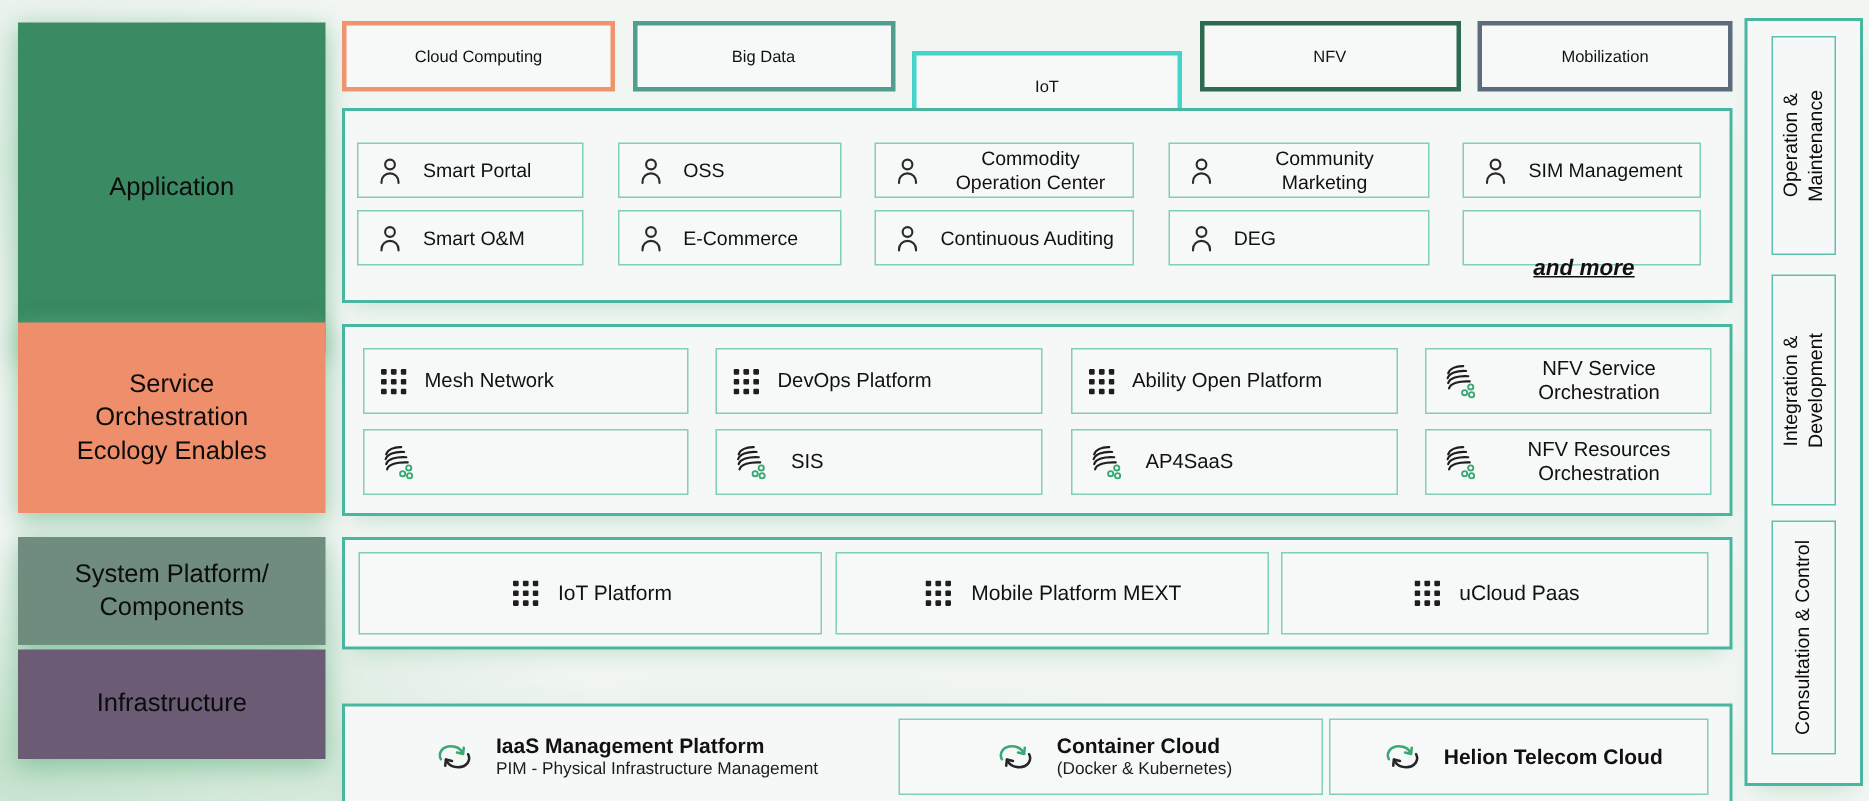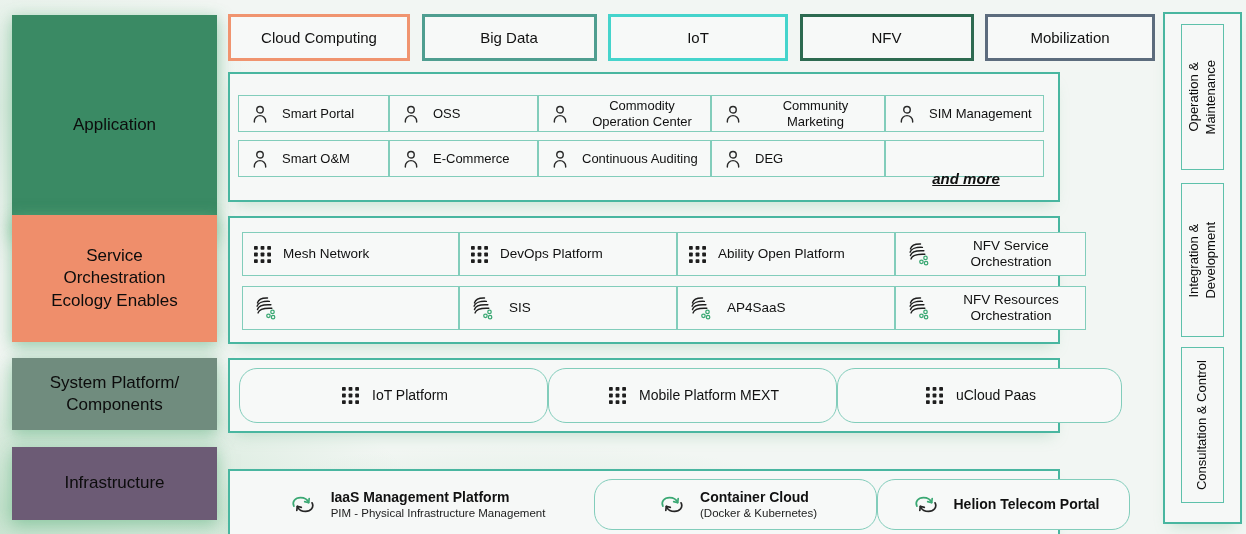--- a/index.html
+++ b/index.html
@@ -16,54 +16,54 @@
   .layer{
     position:absolute;left:12px;width:205px;box-sizing:border-box;
     display:flex;align-items:center;justify-content:center;
     text-align:center;font-size:17px;color:#0c0c0c;
     box-shadow:0 7px 16px rgba(110,185,140,.50), 0 0 12px rgba(110,185,140,.28);
   }
   .layer .ltext{white-space:pre-line;line-height:1.3;}
   .layers .layer:nth-of-type(1){top:15px;height:220px;}
   .layers .layer:nth-of-type(2){top:215px;height:127px;}
   .layers .layer:nth-of-type(3){top:358px;height:72px;}
-  .layers .layer:nth-of-type(4){top:447px;height:73px;}
+  .layers .layer:nth-of-type(4){top:433px;height:73px;}
   
   .tabs{position:absolute;left:228px;top:14px;width:927px;height:47px;display:flex;justify-content:space-between;}
   .tab{
     box-sizing:border-box;height:100%;display:flex;align-items:center;justify-content:center;
-    background:#f7f9f8;border:3px solid #888;font-size:15px;
+    background:#f7f9f8;border:3px solid #888;font-size:11px;
   }
   .tabs .tab:nth-of-type(1){width:182px;}
   .tabs .tab:nth-of-type(2){width:175px;}
-  .tabs .tab:nth-of-type(3){width:180px;}
+  .tabs .tab:nth-of-type(3){width:180px;margin-top:20px;}
   .tabs .tab:nth-of-type(4){width:174px;}
   .tabs .tab:nth-of-type(5){width:170px;}
   
   .panel{
-    position:absolute;left:228px;width:832px;box-sizing:border-box;
+    position:absolute;left:228px;width:927px;box-sizing:border-box;
     border:2px solid #49b6a0;background:#f6f8f7;display:grid;justify-content:space-between;
     box-shadow:0 9px 14px -7px rgba(120,190,150,.38);
   }
   .panel.app{top:72px;height:130px;grid-template-columns:151px 149px 173px 174px 159px;align-content:start;row-gap:8px;padding:21px 19px 0 8px;}
   .panel.orch{top:216px;height:128px;grid-template-columns:217px 218px 218px 191px;align-content:start;row-gap:10px;padding:14px 12px 0 12px;}
   .panel.platform{top:358px;height:75px;grid-template-columns:309px 289px 285px;padding:8px 14px 8px 9px;}
   .panel.infra{top:469px;height:71px;grid-template-columns:358px 283px 253px;padding:8px 14px 8px 6px;}
   .item{
     box-sizing:border-box;display:flex;align-items:center;gap:12px;padding:2px 8px 2px 11px;
     border:1px solid #82cdbb;background:#f7f9f8;min-width:0;
   }
   .panel.app .item{height:37px;}
   .panel.orch .item{height:44px;}
   .item .label{font-size:13px;line-height:1.2;white-space:pre-line;}
   .panel.orch .item .label{font-size:13.5px;}
   .item.center .label{flex:1;text-align:center;}
   .item.more{justify-content:center;}
   .item.more .label{font-style:italic;text-decoration:underline;font-weight:600;font-size:15px;margin-top:40px;}
-  .panel.platform .item,.panel.infra .item{justify-content:center;gap:13px;border-radius:18px;}
+  .panel.platform .item,.panel.infra .item{justify-content:center;gap:13px;}
   .panel.platform .item .label{font-size:14px;}
   .item.borderless{border:none;background:transparent;}
   .itext{display:flex;flex-direction:column;justify-content:center;min-width:0;}
   .itext .title{font-size:14px;font-weight:700;line-height:1.25;}
   .itext .subtitle{font-size:11.5px;line-height:1.25;color:#1c1c1c;}
   
   .icon{flex:none;display:inline-flex;align-items:center;justify-content:center;}
   .icon svg{display:block;}
   [data-name="user-icon"] svg{width:20px;height:20px;}
   [data-name="grid-icon"] svg{width:17px;height:17px;}
@@ -462,21 +462,21 @@
               <path d="M6.3 13.8C4 9.2 7.6 4.6 13.3 4.6c4.4 0 7.5 2.2 8.7 5.3"></path>
               <path d="M22.6 5.6l-0.5 4.5-4.3-1.1"></path>
             </g>
             <g stroke="#262626" stroke-width="1.8">
               <path d="M25.7 10.2c2.3 4.6-1.3 9.2-7 9.2-4.4 0-7.5-2.2-8.7-5.3"></path>
               <path d="M9.4 18.4l0.5-4.5 4.3 1.1"></path>
             </g>
           </svg>
         </span>
         <span class="itext" data-name="infrastructure-item-text">
-          <span class="title" data-name="item-title">Helion Telecom Portal</span>
+          <span class="title" data-name="item-title">Helion Telecom Cloud</span>
 
         </span>
       </div>
     </div>
 
   <div class="sidebar" data-name="lifecycle-sidebar">
 
   <div class="section" data-name="sidebar-section">
         <span class="vlabel" data-name="sidebar-section-label">Operation &amp;
 Maintenance</span>

